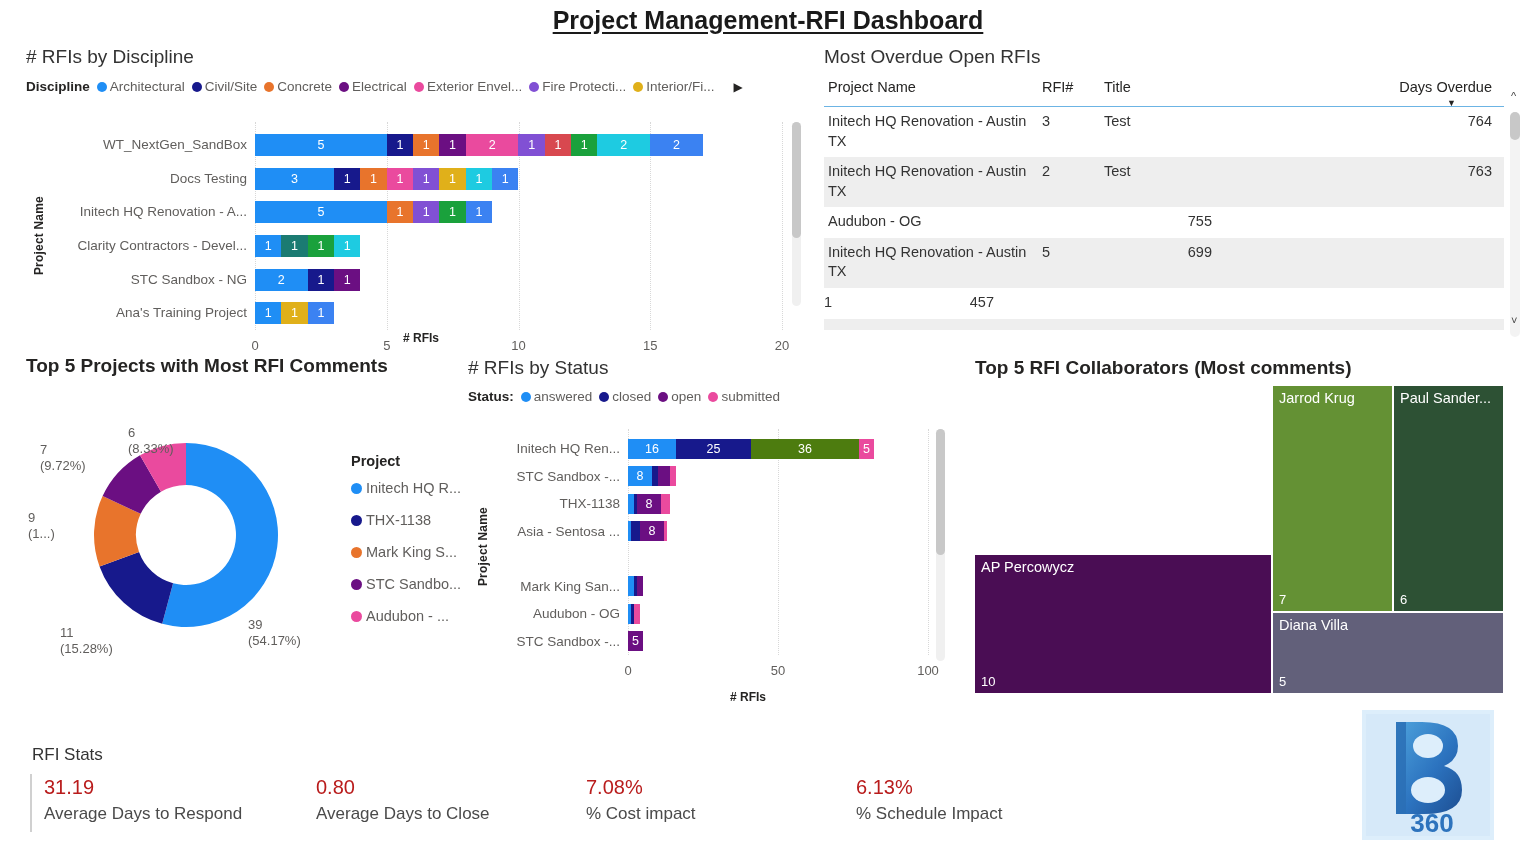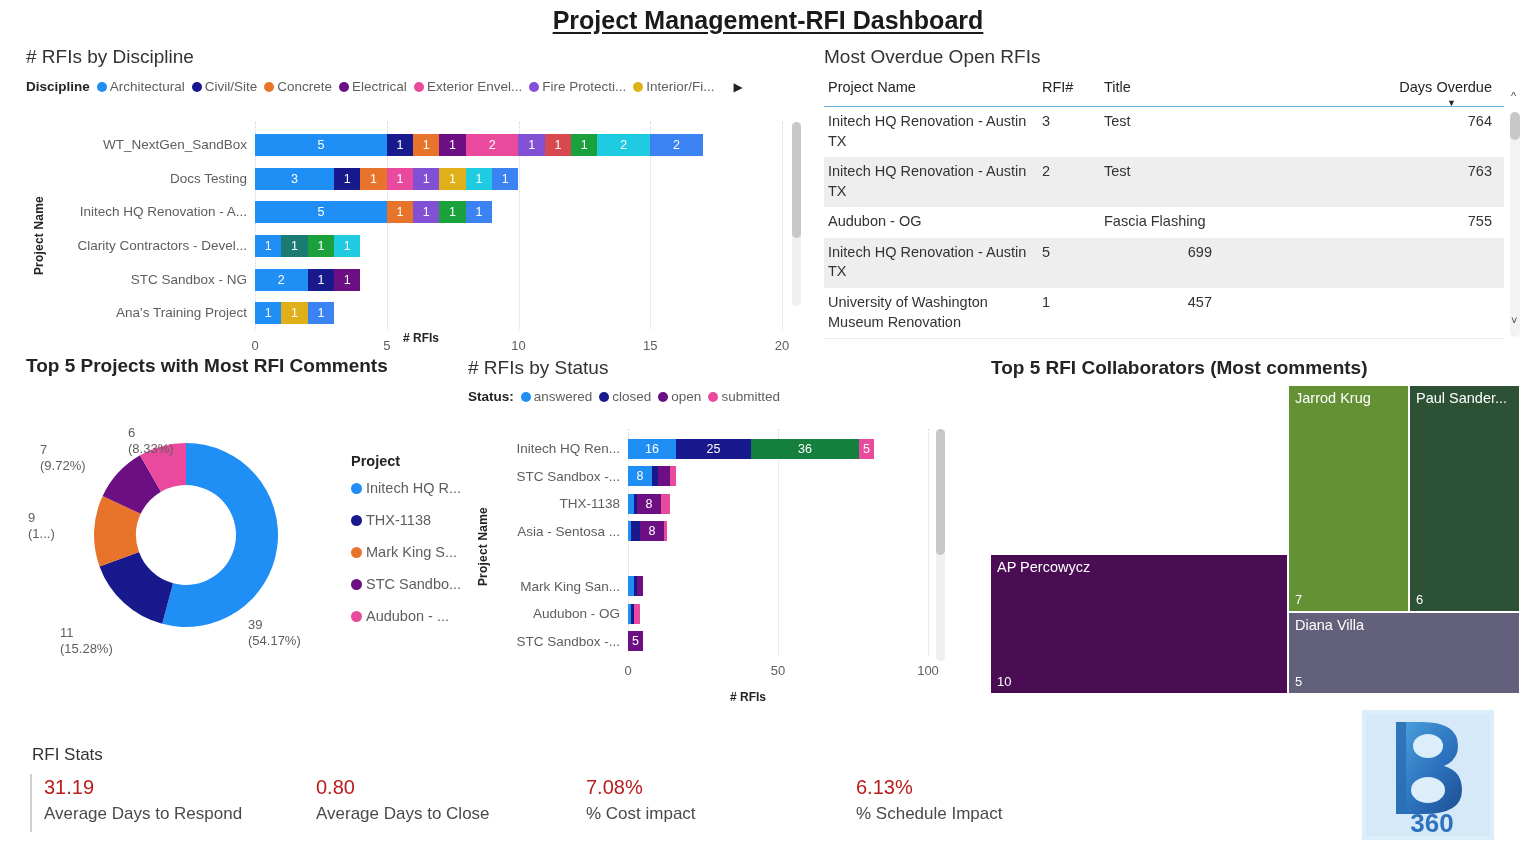--- a/index.html
+++ b/index.html
@@ -79,21 +79,21 @@
   .dlegend { position: absolute; left: 325px; top: 98px; font-size: 14.5px; }
   .dlegend .lt { font-weight: bold; color: #252423; margin-bottom: 11px; font-size: 14.5px; }
   .dlegend .li { display: flex; align-items: center; margin-bottom: 16px; color: #605e5c; }
   .dlegend .li .legend-dot { width: 11px; height: 11px; margin-right: 4px; }
 
   
   #status { position: absolute; left: 468px; top: 357px; width: 500px; height: 330px; }
   #status .vtitle { position: absolute; left: 0; top: 0; }
 
   
-  #treemap { position: absolute; left: 972px; top: 357px; width: 532px; height: 340px; margin-left: 16px; }
+  #treemap { position: absolute; left: 972px; top: 357px; width: 532px; height: 340px; }
   #treemap .vtitle-b { position: absolute; left: 3px; top: 0; }
   .tm-area { position: absolute; left: 3px; top: 29px; width: 528px; height: 307px; }
   .tm-cell { position: absolute; color: #fff; overflow: hidden; }
   .tm-name { position: absolute; left: 6px; top: 4px; font-size: 14.5px; white-space: nowrap; }
   .tm-val { position: absolute; left: 6px; bottom: 4px; font-size: 13px; }
 
   
   #kpis { position: absolute; left: 30px; top: 745px; width: 1100px; height: 95px; }
   .kpi-head { position: absolute; left: 2px; top: 0; font-size: 17px; color: #333; }
   .kpi-rule { position: absolute; left: 0px; top: 29px; width: 2px; height: 58px; background: #d0d0d0; }
@@ -251,30 +251,28 @@
           </div>
           <div class="trow alt">
             <div class="c-proj">Initech HQ Renovation - Austin TX</div>
             <div class="c-rfi">2</div>
             <div class="c-title">Test</div>
             <div class="c-days">763</div>
           </div>
           <div class="trow">
             <div class="c-proj">Audubon - OG</div>
             <div class="c-rfi"></div>
-            <div class="c-title">Fascia Flashing</div>
             <div class="c-days">755</div>
           </div>
           <div class="trow alt">
             <div class="c-proj">Initech HQ Renovation - Austin TX</div>
             <div class="c-rfi">5</div>
             <div class="c-days">699</div>
           </div>
           <div class="trow">
-            <div class="c-proj">University of Washington Museum Renovation</div>
             <div class="c-rfi">1</div>
             <div class="c-days">457</div>
           </div>
           <div class="trow alt"></div>
         </div>
     </div>
     <div class="scrollbar-v" style="left:688px; top:66px; height:225px; background:#f3f3f3; width:10px;">
       <div class="thumb" style="top:0px; height:28px; width:10px;"></div>
     </div>
     <div style="position:absolute;left:689px;top:44px;font-size:11px;color:#444;">^</div>
@@ -372,21 +370,21 @@
         <div class="tick" style="left: 0px; top: 228px;">0</div>
         <div class="gridline" style="left: 150px; top: -6px; height: 226px;"></div>
         <div class="tick" style="left: 150px; top: 228px;">50</div>
         <div class="gridline" style="left: 300px; top: -6px; height: 226px;"></div>
         <div class="tick" style="left: 300px; top: 228px;">100</div>
         <div class="catrow" style="left: 0px; top: 3.75px; width: 300px; height: 20px;">
           <div class="catlabel">Initech HQ Ren...</div>
           <div class="bar" style="width: 246px;">
             <div class="seg" style="width: 19.5122%; background: rgb(31, 142, 245);">16</div>
             <div class="seg" style="width: 30.4878%; background: rgb(23, 25, 140);">25</div>
-            <div class="seg" style="width: 43.9024%; background: #15803d;">36</div>
+            <div class="seg" style="width: 43.9024%; background: #4d7c0f;">36</div>
             <div class="seg" style="width: 6.09756%; background: rgb(234, 74, 158);">5</div>
           </div>
         </div>
         <div class="catrow" style="left: 0px; top: 31.25px; width: 300px; height: 20px;">
           <div class="catlabel">STC Sandbox -...</div>
           <div class="bar" style="width: 48px;">
             <div class="seg" style="width: 50%; background: rgb(31, 142, 245);">8</div>
             <div class="seg" style="width: 12.5%; background: rgb(23, 25, 140);"></div>
             <div class="seg" style="width: 25%; background: rgb(107, 15, 130);"></div>
             <div class="seg" style="width: 12.5%; background: rgb(234, 74, 158);"></div>

